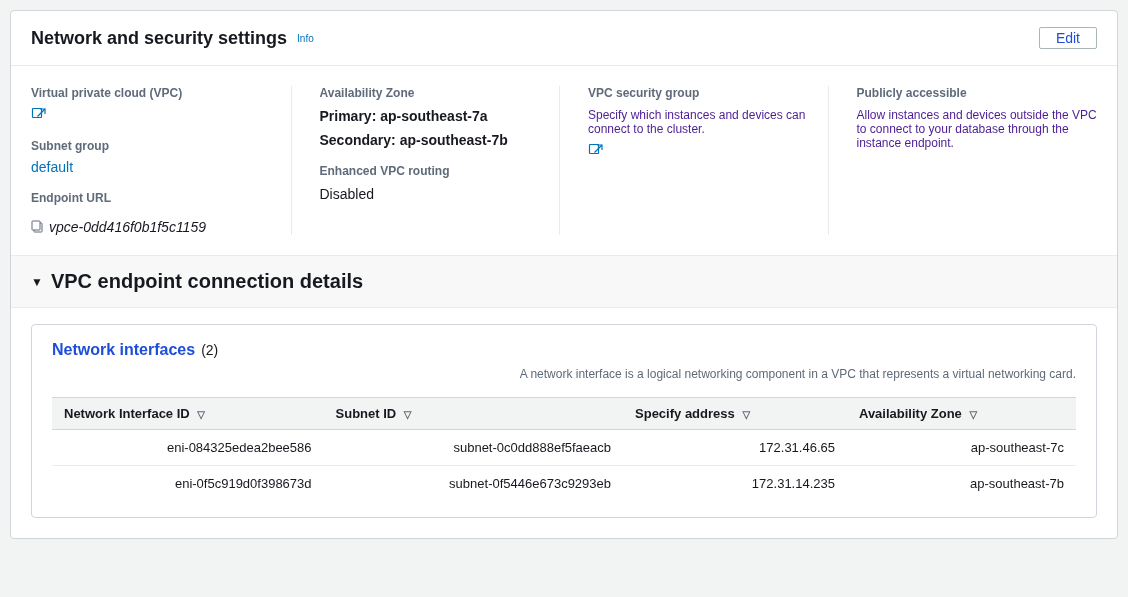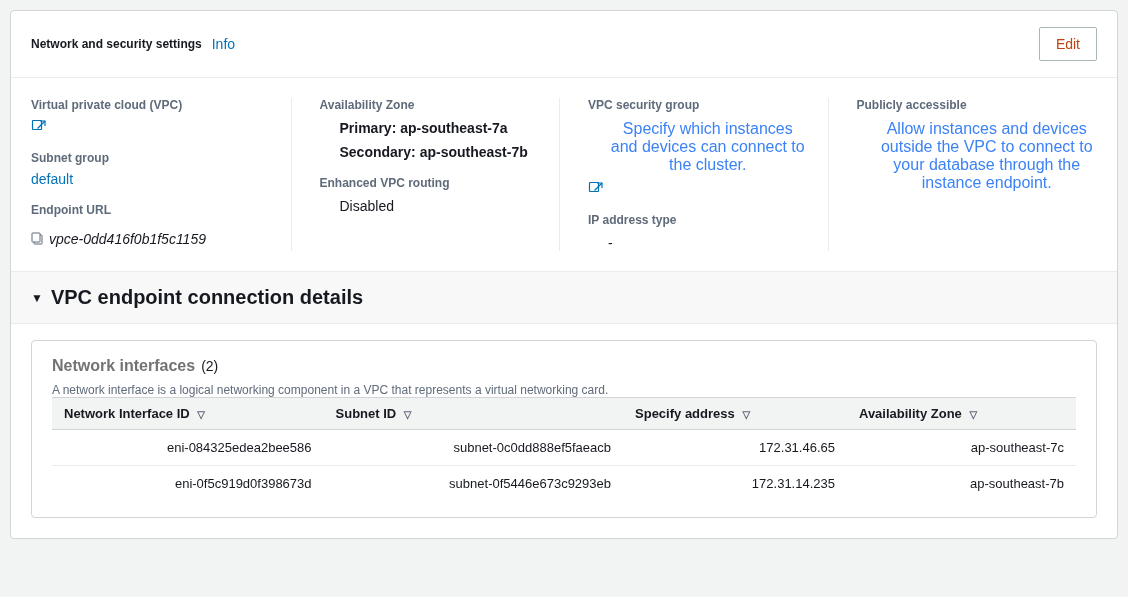--- a/index.html
+++ b/index.html
@@ -23,35 +23,35 @@
       justify-content: space-between;
       padding: 16px 20px;
       border-bottom: 1px solid #e9ebed;
     }
     .header-title-group {
       display: flex;
       align-items: center;
       gap: 10px;
     }
     .header-title {
-      font-size: 12px;
+      font-size: 18px;
       font-weight: 700;
       color: #16191f;
     }
     .info-link {
       color: #0073bb;
-      font-size: 14px;
+      font-size: 10px;
       text-decoration: none;
       cursor: pointer;
     }
     .edit-button {
       border: 1px solid #aab7b8;
       background: #fff;
-      color: #c2410c;
-      padding: 8px 16px;
+      color: #1d4ed8;
+      padding: 2px 16px;
       border-radius: 2px;
       cursor: pointer;
       font-size: 14px;
     }
 
     .settings-grid {
       display: grid;
       grid-template-columns: 1fr 1fr 1fr 1fr;
       padding: 20px;
       gap: 8px;
@@ -73,21 +73,21 @@
     .setting-value {
       font-size: 14px;
       color: #16191f;
     }
     .setting-value.link {
       color: #0073bb;
       cursor: pointer;
       text-decoration: none;
     }
     .setting-value.bold { font-weight: 700; }
-    .setting-value.muted { color: #3b82f6; font-size: 16px; text-align: center; }
+    .setting-value.muted { color: #4c1d95; font-size: 12px; }
 
     .external-link-icon {
       display: inline-block;
       width: 16px;
       height: 16px;
       vertical-align: middle;
       color: #0073bb;
     }
     .copy-icon {
       display: inline-block;
@@ -96,21 +96,21 @@
       vertical-align: middle;
       color: #5f6b7a;
       margin-right: 4px;
     }
     .endpoint-row {
       display: flex;
       align-items: center;
       margin-top: 14px;
       font-style: italic;
     }
-    .mt-8 { margin-top: 8px; margin-left: 20px; }
+    .mt-8 { margin-top: 8px; }
     .mt-12 { margin-top: 12px; }
     .mt-16 { margin-top: 16px; }
 
     .section-expand {
       padding: 14px 20px;
       border-bottom: 1px solid #e9ebed;
       display: flex;
       align-items: center;
       gap: 8px;
       background: #f8f8f8;
@@ -130,26 +130,28 @@
     }
     .vpc-card {
       border: 1px solid #d1d5db;
       border-radius: 4px;
       padding: 16px 20px;
       background: #fff;
     }
     .vpc-card-title {
       font-size: 16px;
       font-weight: 700;
-      color: #737373;
+      color: #1d4ed8;
       margin-bottom: 4px;
     }
     .vpc-card-desc {
       font-size: 12px;
       color: #5f6b7a;
+      margin-bottom: 16px;
+      text-align: right;
     }
     .badge {
       font-size: 14px;
       font-weight: 400;
       color: #16191f;
     }
 
     table {
       width: 100%;
       border-collapse: collapse;
@@ -241,24 +243,20 @@
 
     <div class="settings-col">
       <div class="setting-label">VPC security group</div>
       <div class="setting-value muted mt-8">Specify which instances and devices can connect to the cluster.</div>
       <div style="margin-top:6px;">
         <svg class="external-link-icon" viewBox="0 0 16 16" fill="none" xmlns="http://www.w3.org/2000/svg">
           <rect x="1.5" y="1.5" width="9" height="9" rx="0.5" stroke="#0073bb" stroke-width="1.2" fill="none"></rect>
           <path d="M6.5 9.5L14 2" stroke="#0073bb" stroke-width="1.2"></path>
           <path d="M9 2h5v5" stroke="#0073bb" stroke-width="1.2" fill="none"></path>
         </svg>
-      </div>
-      <div class="mt-16">
-        <div class="setting-label">IP address type</div>
-        <div class="setting-value mt-8">-</div>
       </div>
     </div>
 
     <div class="settings-col">
       <div class="setting-label">Publicly accessible</div>
       <div class="setting-value muted mt-8">Allow instances and devices outside the VPC to connect to your database through the instance endpoint.</div>
     </div>
 
   </div>
 

